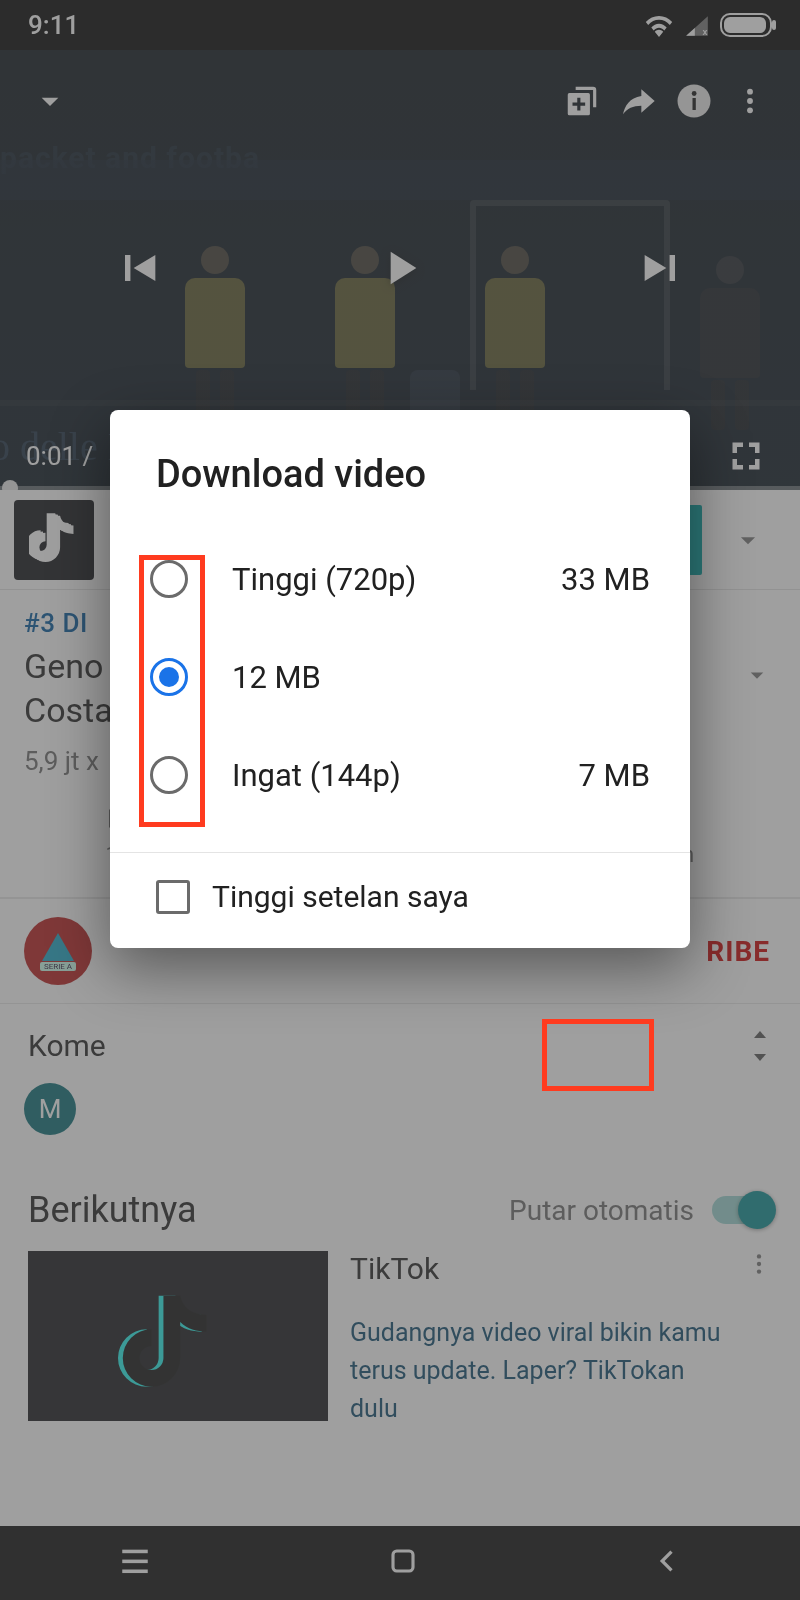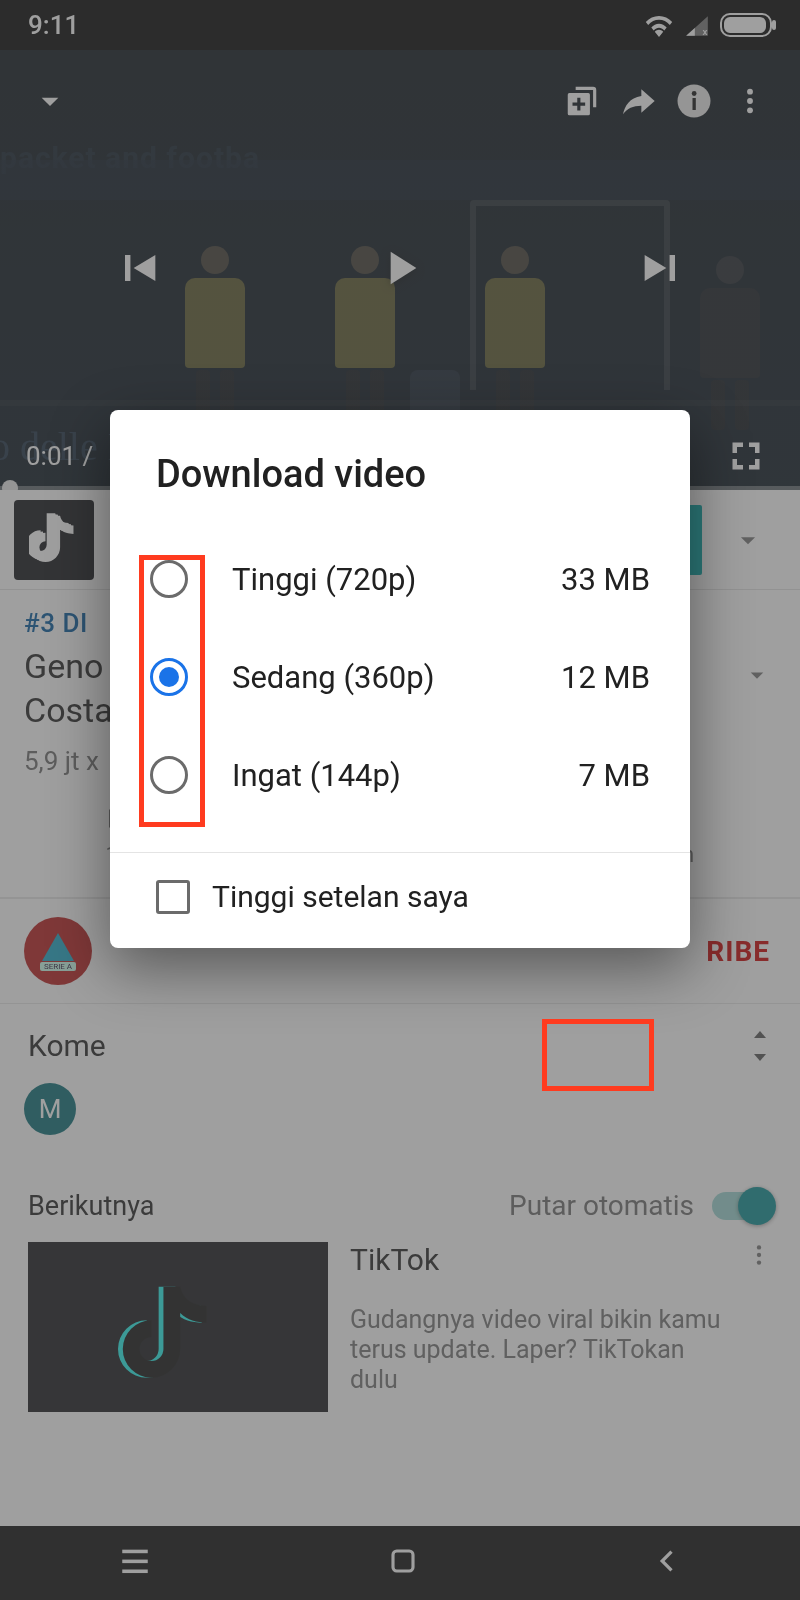--- a/index.html
+++ b/index.html
@@ -70,31 +70,31 @@
   .channel .avatar .bar { position:absolute; bottom:14px; font-size:8px; color:#213; background:#cfe; padding:0 4px; border-radius:2px;}
   .channel .sub { margin-left:auto; color:#c00; font-weight:700; font-size:28px; letter-spacing:1px; padding-right:6px;}
 
   .comments-hdr { display:flex; align-items:center; justify-content:space-between; padding:24px 28px 14px; color:#222; font-size:30px;}
   .comments-hdr .sort { display:flex; flex-direction:column; gap:2px; color:#555;}
   .comment-input { display:flex; align-items:center; gap:20px; padding:6px 24px 28px;}
   .comment-input .ava { width:52px; height:52px; border-radius:50%; background:#0a6e77; color:#fff; display:flex; align-items:center; justify-content:center; font-size:26px;}
   .comment-input .field { flex:1; height:64px; background:#eef0f0; border-radius:6px; display:flex; align-items:center; padding:0 22px; color:#7a7a7a; font-size:26px;}
 
   .next { padding:26px 28px 10px; display:flex; align-items:center; justify-content:space-between; color:#222;}
-  .next .lbl { font-size:27px;text-align:center;}
+  .next .lbl { font-size:36px;text-align:center;}
   .next .auto { display:flex; align-items:center; gap:18px; font-size:28px; color:#6d6d6d;}
   .switch { width:60px; height:28px; border-radius:14px; background:#9bd6d2; position:relative;}
   .switch .knob { position:absolute; right:-4px; top:-5px; width:38px; height:38px; border-radius:50%; background:#0b8f93; box-shadow:0 1px 4px rgba(0,0,0,.4);}
 
   .nextcard { display:flex; gap:22px; padding:10px 28px 8px;}
   .nextcard .th { width:300px; height:170px; background:#17181b; position:relative; overflow:hidden;}
   .nextcard .th .note { position:absolute; left:90px; top:40px; width:110px; height:110px;}
   .nextcard .info { flex:1; color:#222;}
   .nextcard .info .t { font-size:30px; margin-bottom:28px;}
-  .nextcard .info .d { font-size:25px; color:#737373; line-height:30px;margin-top:16px;}
+  .nextcard .info .d { font-size:25px; color:#0c4a6e; line-height:38px;margin-top:16px;}
   .nextcard .more { color:#777;}
 
   
   .navbar { position:absolute; left:0; right:0; bottom:0; height:74px; background:#0b0b0b; display:flex; align-items:center; justify-content:space-around; color:#fff;}
 
   
   .scrim { position:absolute; inset:0; background:rgba(80,80,80,0.55); }
 
   
   .dialog { position:absolute; left:110px; right:110px; top:410px; background:#fff; border-radius:8px; box-shadow:0 20px 60px rgba(0,0,0,.45); padding:42px 0 20px; }
@@ -386,21 +386,20 @@
   <div class="dialog">
     <h2>Download video</h2>
     <div class="opts">
       <div class="opt">
         <span class="radio"></span>
         <span class="label">Tinggi (720p)</span>
         <span class="size">33 MB</span>
       </div>
       <div class="opt selected">
         <span class="radio"></span>
-        <span class="label">Sedang (360p)</span>
         <span class="size">12 MB</span>
       </div>
       <div class="opt">
         <span class="radio"></span>
         <span class="label">Ingat (144p)</span>
         <span class="size">7 MB</span>
       </div>
     </div>
     <hr>
     <div class="remember">

